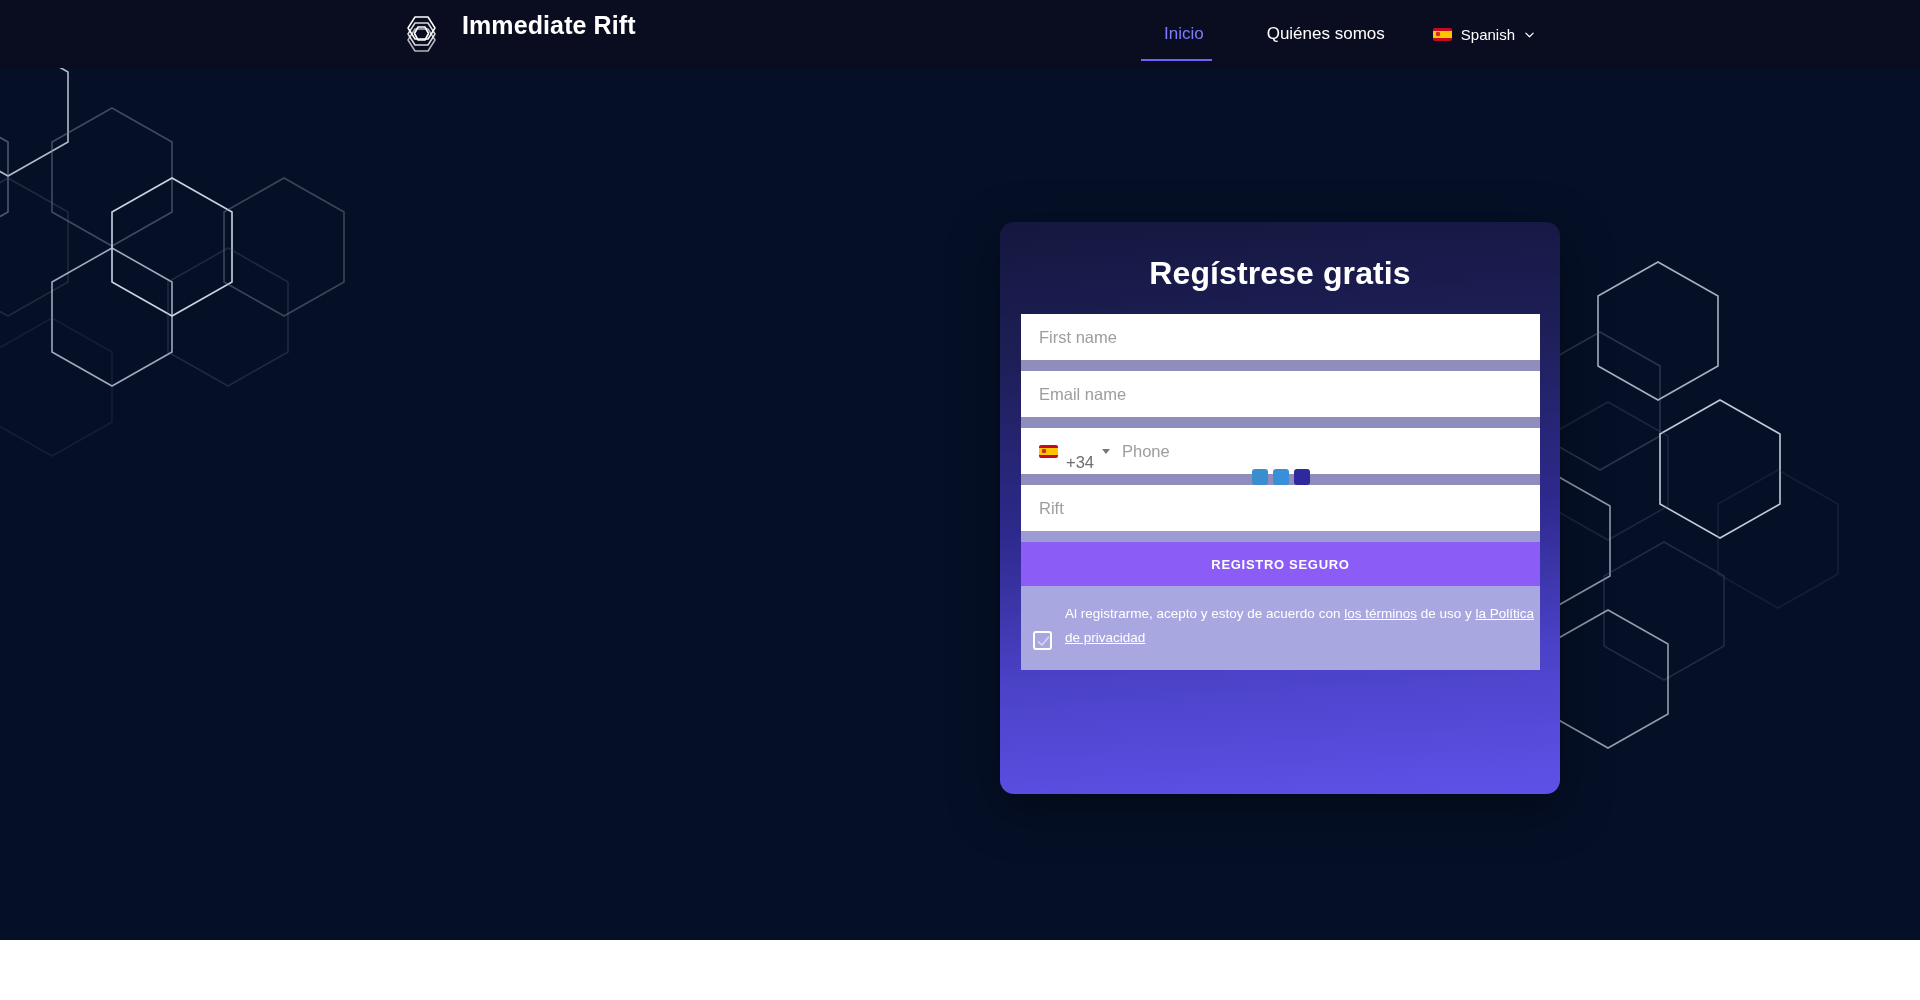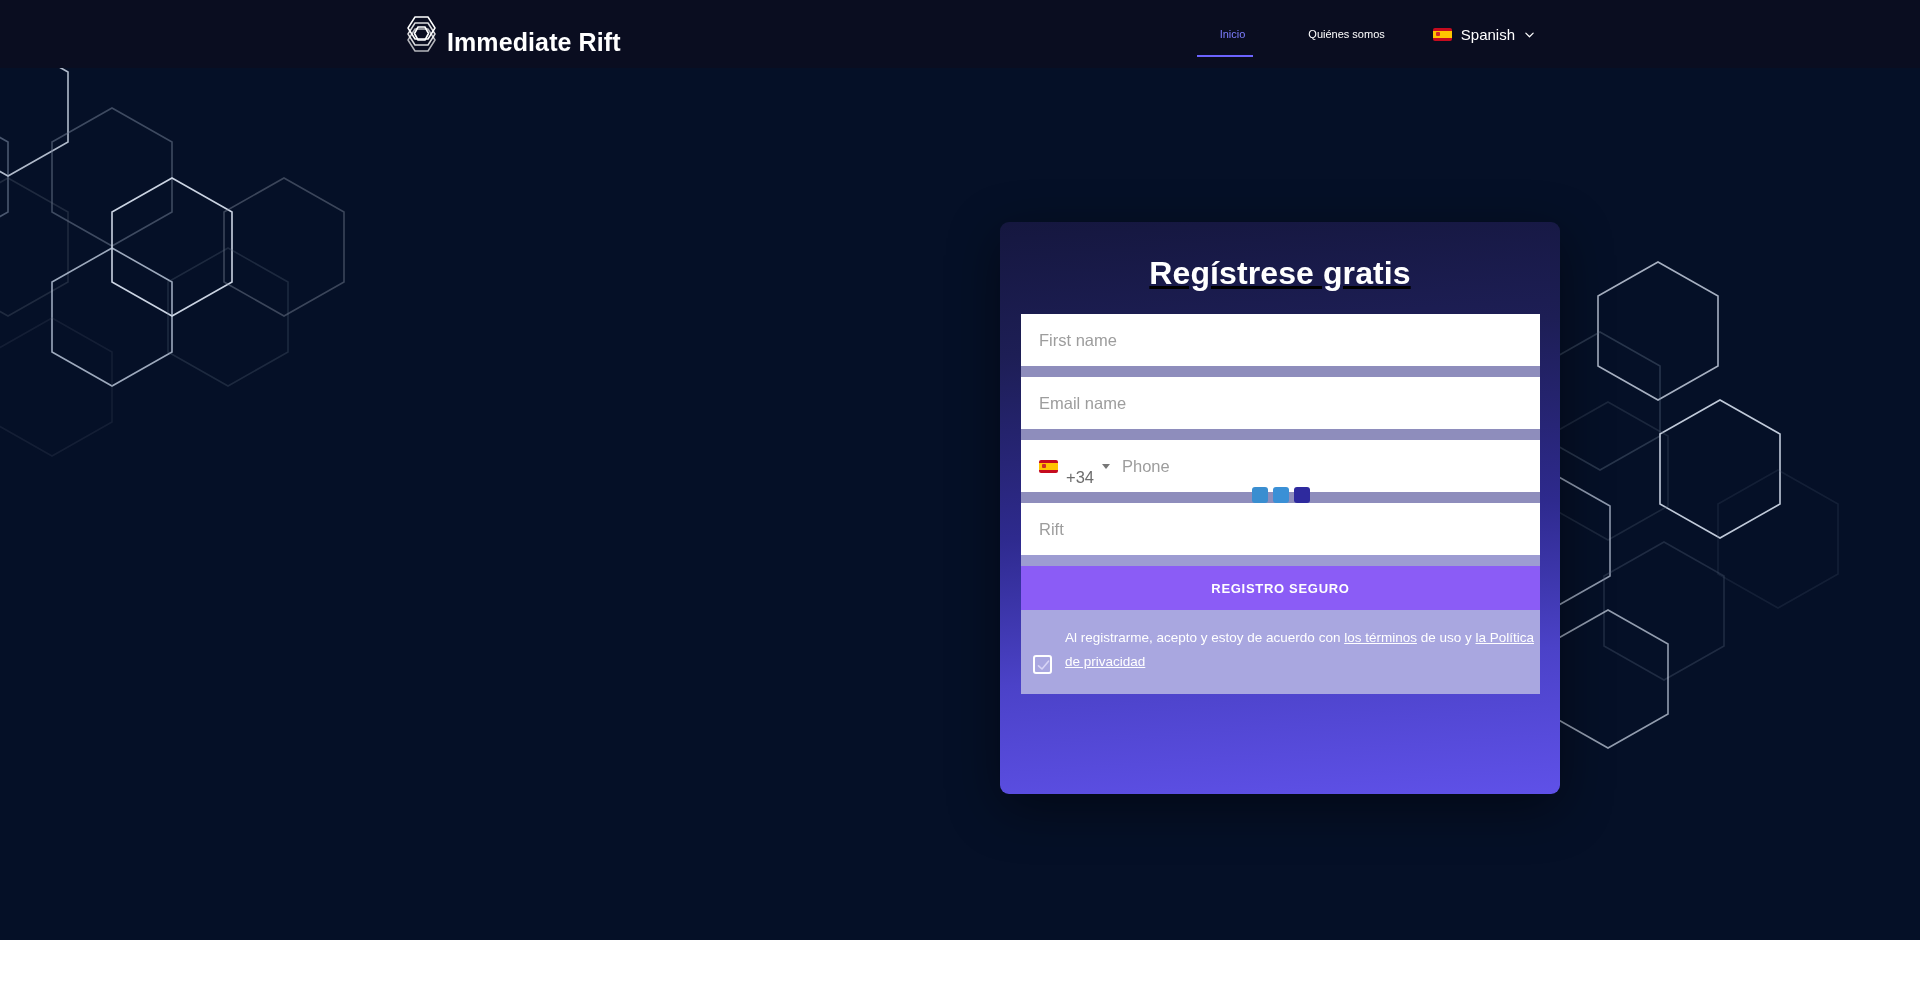--- a/index.html
+++ b/index.html
@@ -15,36 +15,36 @@
     position:absolute; top:0; left:0;
     width:1920px; height:68px;
     background:#0a0d20;
     z-index:40;
   }
   .hdr-inner{
     position:relative; width:100%; height:100%;
   }
   .brand{
     position:absolute; left:398px; top:11px;
-    display:flex; align-items:flex-end; gap:3px;
+    display:flex; align-items:flex-start; gap:18px;
   }
   .brand-logo{ width:46px; height:46px; display:block; }
   .brand-name{
     color:#ffffff; font-size:25px; font-weight:bold;
     letter-spacing:.1px; white-space:nowrap;
   }
 
   .nav{
     position:absolute; right:0; top:0; height:68px;
     display:flex; align-items:center; gap:0;
     padding-right:385px;
   }
   .nav-link{
     position:relative;
-    font-size:11px; color:#ffffff;
+    font-size:17px; color:#ffffff;
     padding:0 0 0 15px; margin-right:48px;
     white-space:nowrap; cursor:pointer;
     text-decoration:none;
     text-align:center;
   }
   .nav-link.active{ color:#7d7dff; }
   .nav-link.active::after{
     content:""; position:absolute;
     left:-8px; right:-8px; bottom:-17px; height:2px;
     background:#6c63ff;
@@ -96,39 +96,39 @@
   .sub{
     margin-top:34px;
     color:#dfe4ee; font-size:16.5px; line-height:25.5px;
     max-width:530px;
   }
 
   
   .card{
     position:absolute; left:1000px; top:222px;
     width:560px; height:572px;
-    border-radius:9px;
+    border-radius:14px;
     background:linear-gradient(176deg,#15173f 0%, #1d1e55 22%, #2e2a8e 52%, #4b42c8 76%, #5f51e8 100%);
     box-shadow:0 14px 52px rgba(0,0,0,.45);
-    z-index:20; overflow:visible;text-decoration:underline;
+    z-index:20; overflow:visible;
   }
   .card-title{
     text-align:center; color:#ffffff;
     font-size:32px; font-weight:bold;
     padding-top:33px; letter-spacing:.1px;
   }
   .form-wrap{
     position:absolute; left:21px; top:92px;
     width:519px;
     background:#a9a7e0;
     display:flex; flex-direction:column;
   }
   .field{
     position:relative;
-    height:52px; background:#ffffff;
+    height:46px; background:#ffffff;
     display:flex; align-items:center;
     padding:8px 18px;
     overflow:hidden;
   }
   .gapbar{ height:11px; background:#8e8dbc; }
   .gapbar.light{ background:#9d9cd2; }
   .ph{ color:#9d9d9d; font-size:16.5px; }
   .phone-prefix{
     display:flex; align-items:center; gap:8px;
     margin-right:12px; flex:0 0 auto;

